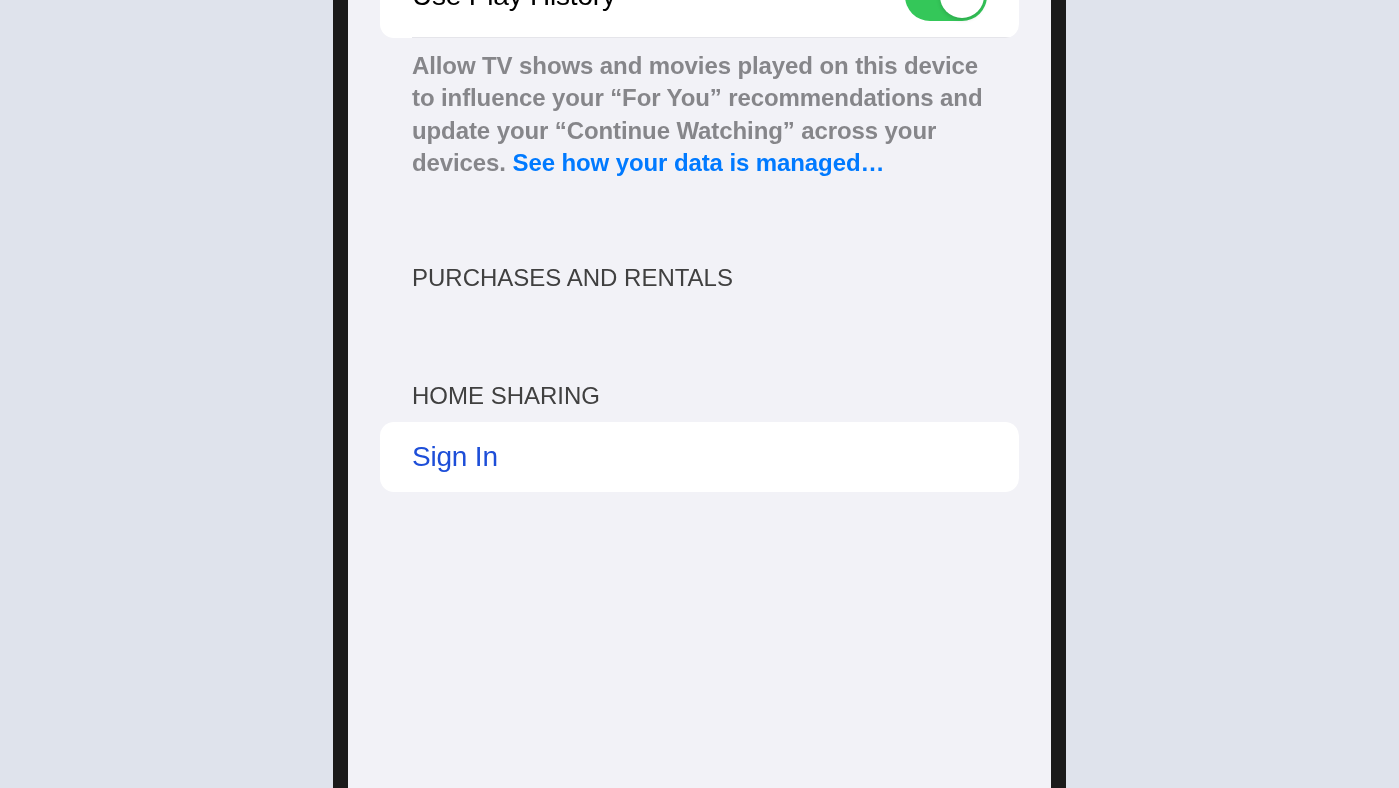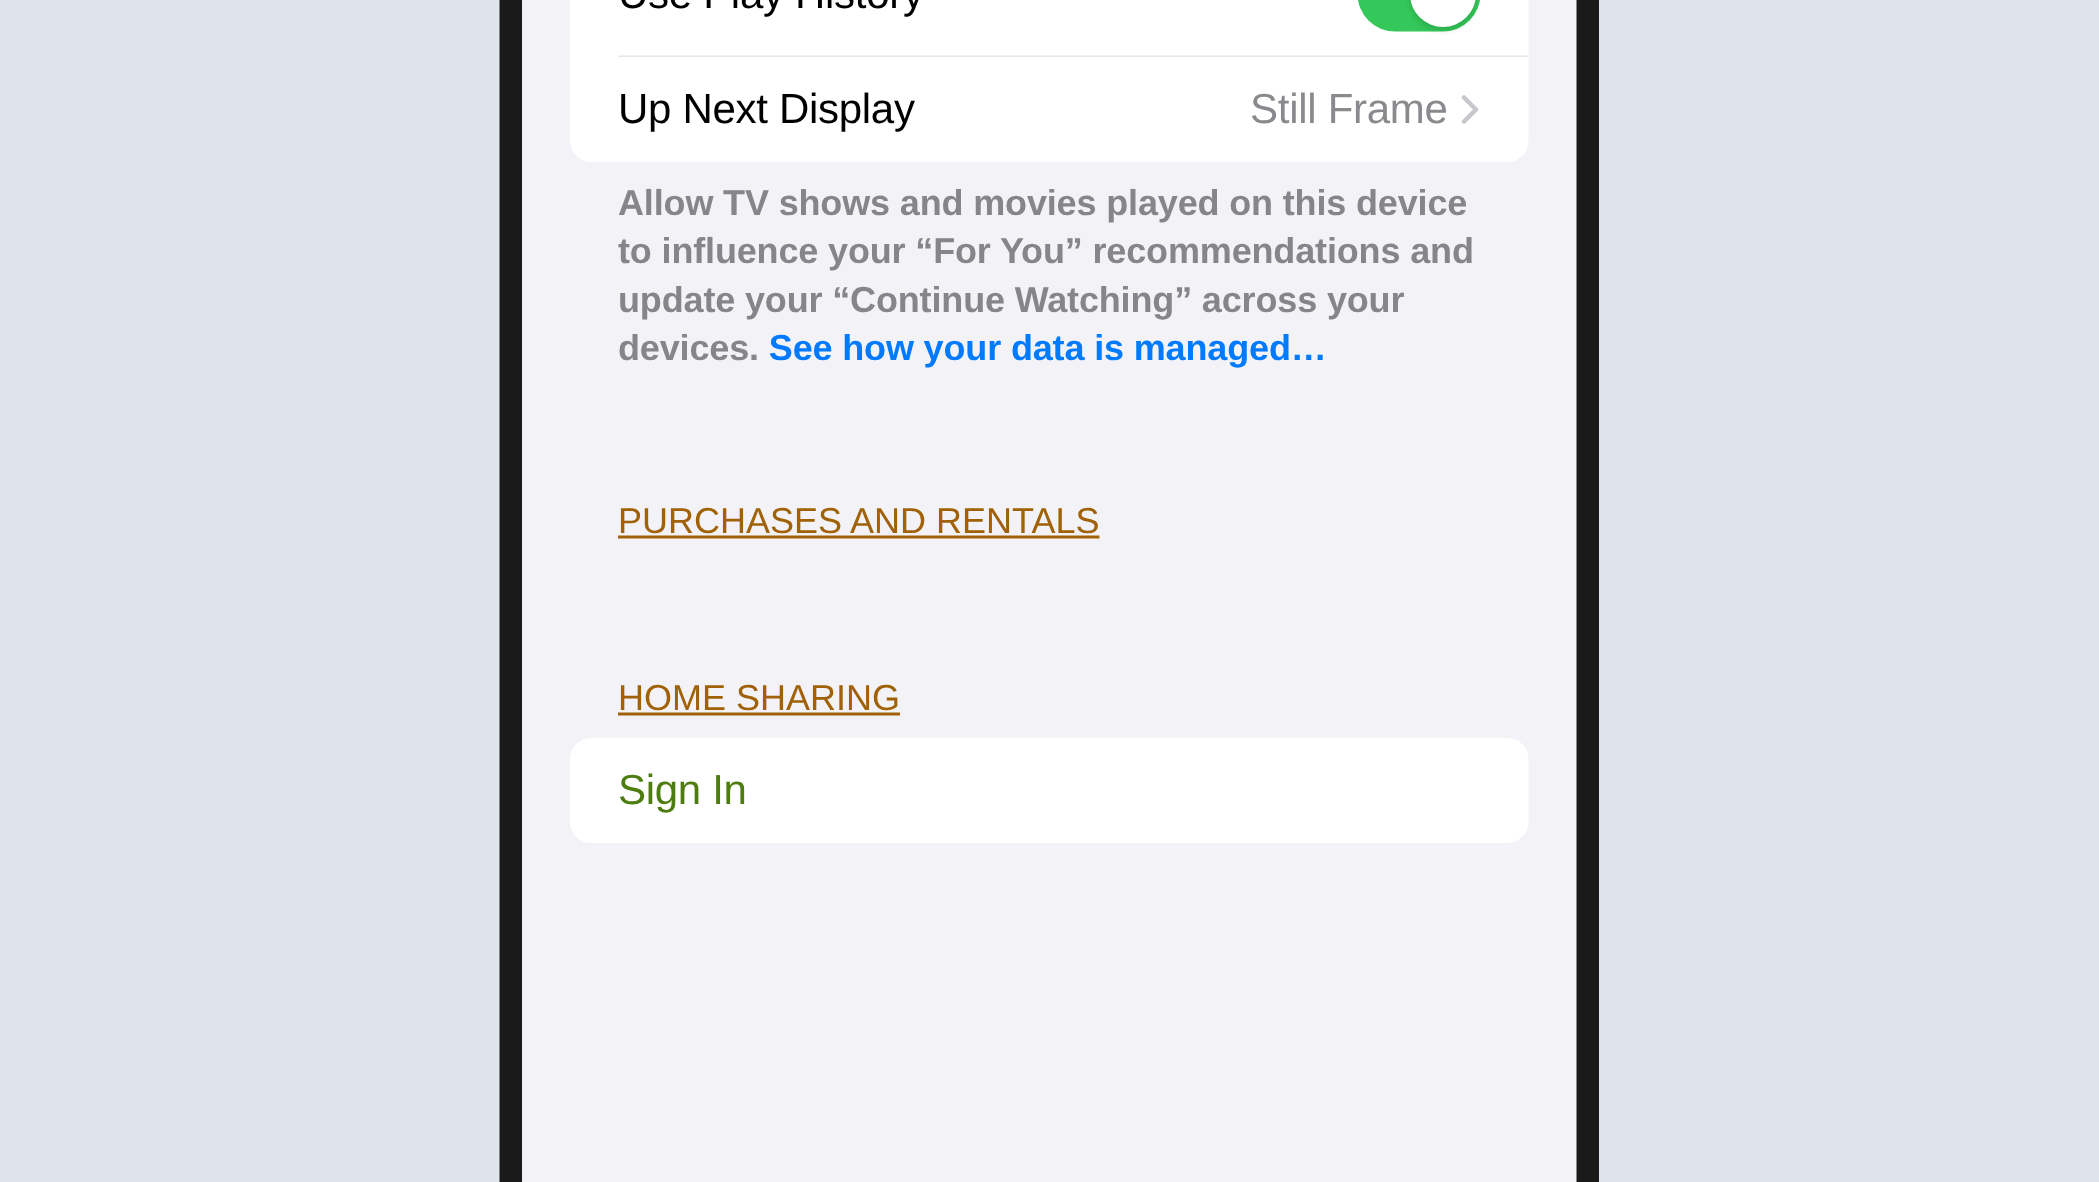--- a/index.html
+++ b/index.html
@@ -109,59 +109,47 @@
       letter-spacing: -0.1px;
       font-weight: bold;
     }
     .link {
       color: #007aff;
     }
     .section-header {
       padding: 0 32px 12px 32px;
       margin: 0 32px;
       font-size: 24px;
-      color: #a16207;
+      color: #404040;
       letter-spacing: 0;
-      text-decoration: underline;
     }
     .spacer-lg { height: 48px; }
     .spacer-md { height: 36px; }
     .spacer-xl { height: 78px; }
     .signin {
       font-size: 28px;
-      color: #4d7c0f;
+      color: #1d4ed8;
       letter-spacing: -0.2px;
     }
   </style>
 </head>
 <body>
 
 <div class="device-frame">
   <div class="screen">
     <div class="content">
 
       <div class="group">
         <div class="row">
           <span class="row-label">Use Play History</span>
           <div class="toggle">
             <div class="toggle-knob"></div>
           </div>
         </div>
         <div class="separator"></div>
-        <div class="row">
-          <span class="row-label">Up Next Display</span>
-          <div class="right">
-            <span class="row-value">Still Frame</span>
-            <span class="chevron">
-              <svg width="12" height="20" viewBox="0 0 12 20" fill="none">
-                <path d="M2 2 L10 10 L2 18" stroke="#c7c7cc" stroke-width="3" stroke-linecap="round" stroke-linejoin="round"></path>
-              </svg>
-            </span>
-          </div>
-        </div>
       </div>
 
       <div class="footer-text">
         <span>Allow TV shows and movies played on this device to influence your “For You” recommendations and update your “Continue Watching” across your devices. </span><span class="link">See how your data is managed…</span>
       </div>
 
       <div class="spacer-lg"></div>
 
 
 

